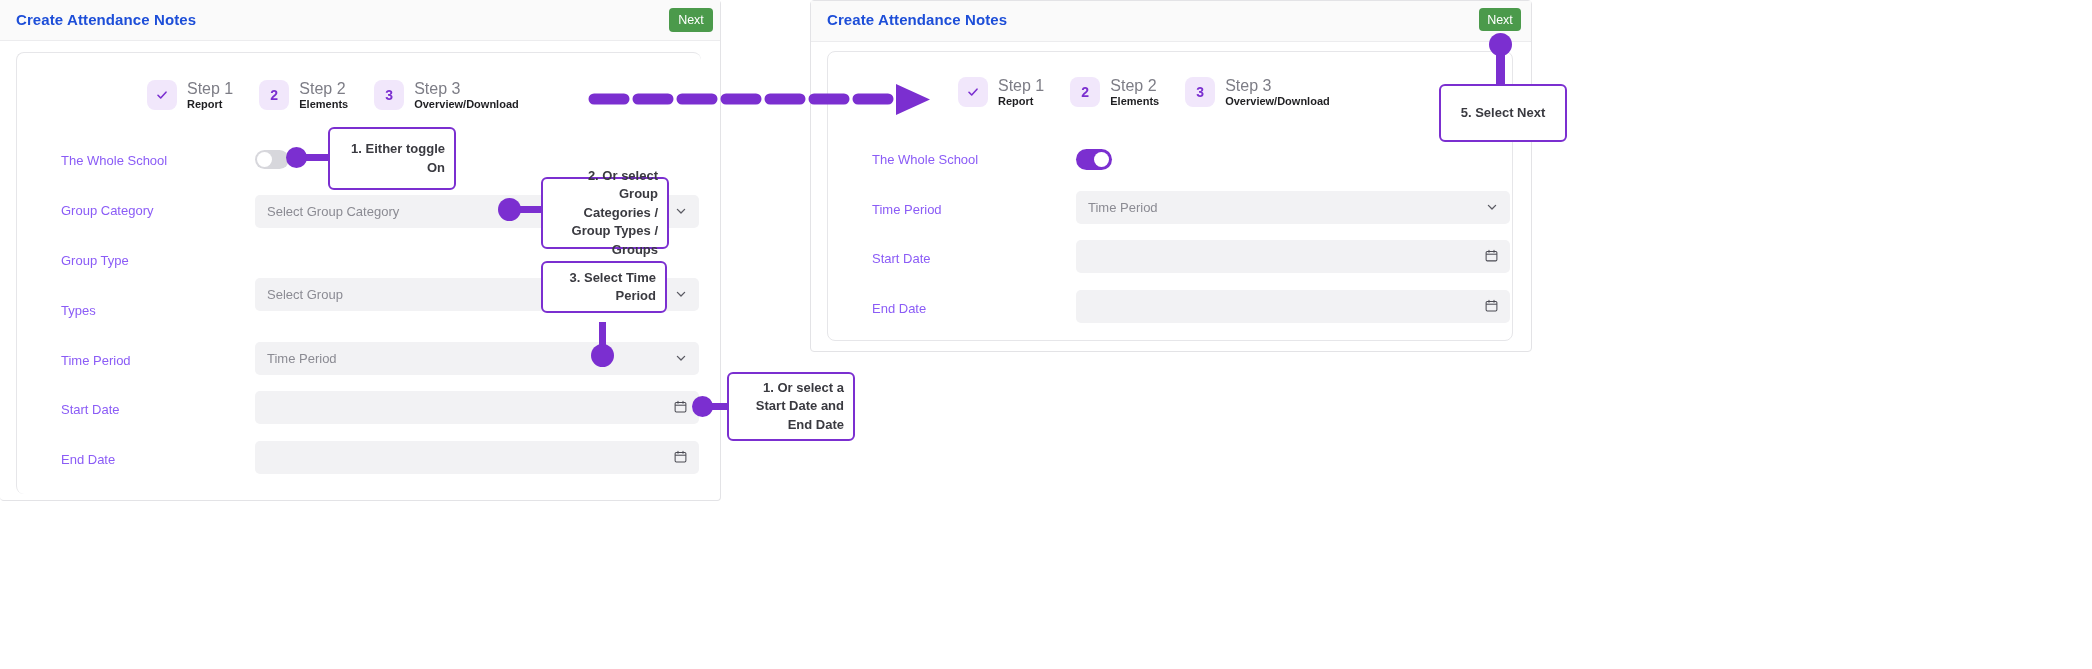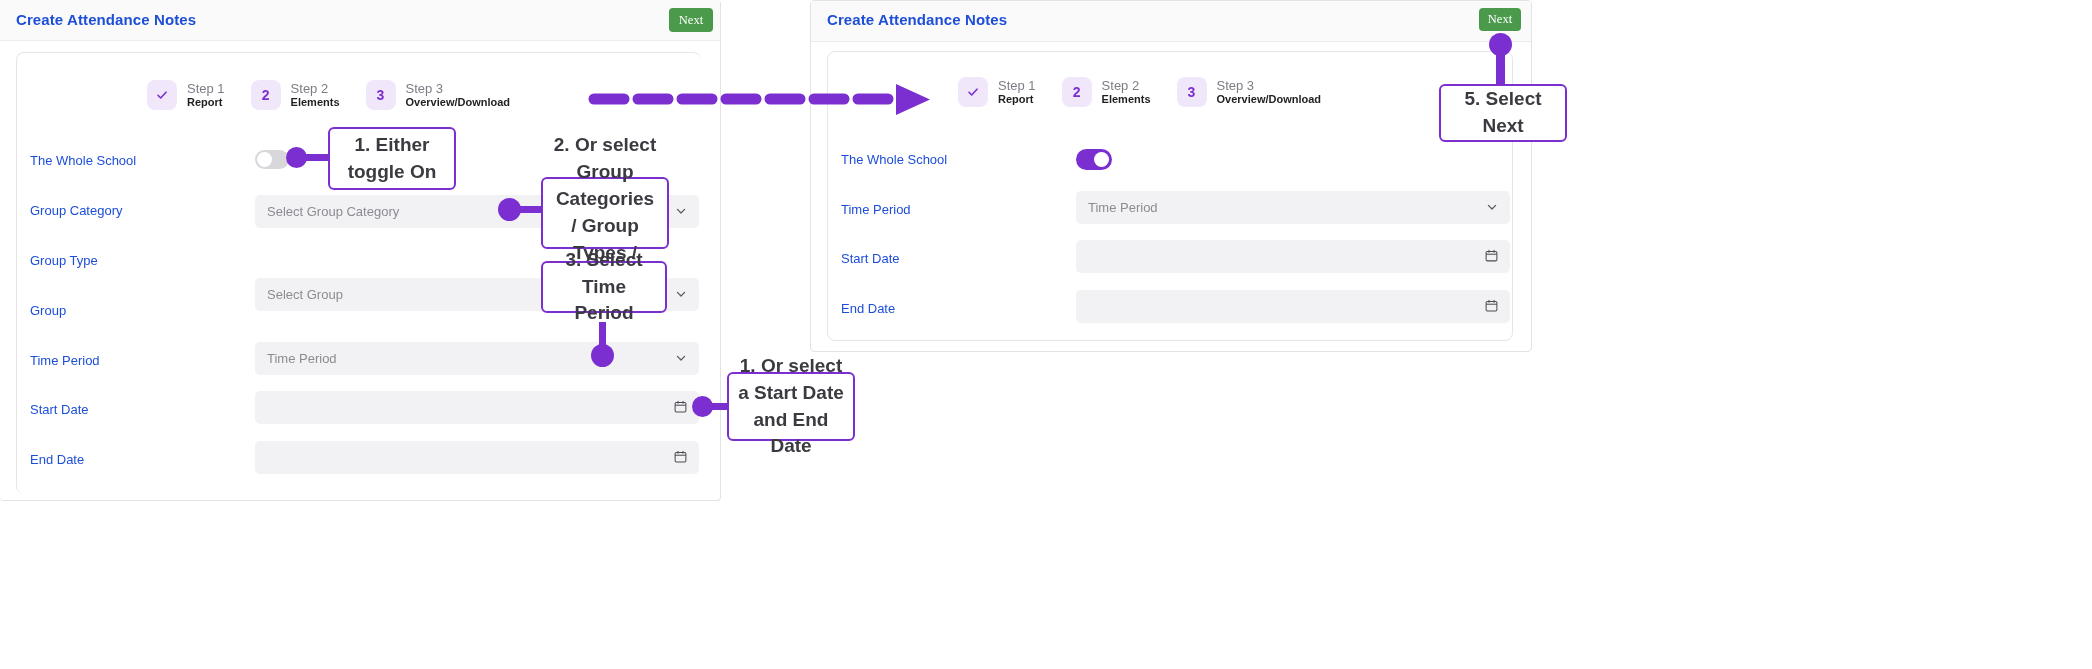--- a/index.html
+++ b/index.html
@@ -7,45 +7,45 @@
     width:2092px;height:669px;
     background:#ffffff;
     font-family:"Liberation Sans", sans-serif;
     position:relative;
     overflow:hidden;
   }
   .panel{position:absolute;background:#ffffff;border:1px solid #e3e3e6;border-radius:4px;overflow:visible;}
   .panel-header{position:absolute;left:0;top:0;right:0;height:40px;background:#fafafa;border-bottom:1px solid #ececee;}
   .panel-title{position:absolute;font-weight:bold;color:#1d4ed8;letter-spacing:.1px;}
   .next-btn{position:absolute;background:#4b9a4b;color:#ffffff;border:none;border-radius:4px;
-            font-family:Liberation Serif, serif;font-weight:normal;cursor:pointer;
+            font-family:Liberation Sans, sans-serif;font-weight:normal;cursor:pointer;
             display:flex;align-items:center;justify-content:center;}
   .card{position:absolute;background:#ffffff;border:1px solid #e6e6e9;border-radius:8px;}
   .stepper{position:absolute;display:flex;align-items:center;}
   .step{display:flex;align-items:center;margin-right:26px;}
   .step-badge{width:30px;height:30px;border-radius:8px;background:#f1e7fb;color:#7b2fd0;
               display:flex;align-items:center;justify-content:center;font-size:14px;font-weight:bold;flex:none;}
   .step-badge svg{display:block;}
   .step-txt{margin-left:10px;line-height:1.12;}
-  .step-sub{font-size:13px;color:#7d7d86;}
+  .step-sub{font-size:16px;color:#7d7d86;}
   .step-main{font-size:11px;color:#1f1f22;font-weight:bold;white-space:nowrap;}
-  .flabel{font-size:13px;color:#1d4ed8;}
+  .flabel{font-size:13px;color:#8b5cf6;margin-left:31px;}
   .finput{position:absolute;background:#f2f2f4;border-radius:5px;display:flex;align-items:center;}
   .fph{font-size:13px;color:#8b8b93;padding-left:12px;}
   .chev{position:absolute;right:12px;top:50%;transform:translateY(-50%);}
   .cal{position:absolute;right:12px;top:50%;transform:translateY(-50%);}
   .toggle{position:absolute;width:34px;height:19px;border-radius:11px;}
   .toggle.off{background:#d7d7dc;}
   .toggle.on{background:#7b2fd0;}
   .knob{position:absolute;top:2px;width:15px;height:15px;border-radius:50%;background:#ffffff;}
   .toggle.off .knob{left:2px;}
   .toggle.on .knob{right:2px;}
   .callout{position:absolute;background:#ffffff;border:2px solid #7b2fd0;border-radius:6px;
-           display:flex;align-items:center;justify-content:center;text-align:center;
-           font-size:19px;font-weight:bold;color:#3a3a40;line-height:1.42;padding:6px 9px;
+           display:flex;align-items:center;justify-content:center;text-align:right;
+           font-size:13px;font-weight:bold;color:#3a3a40;line-height:1.42;padding:6px 9px;
            box-sizing:border-box;z-index:40;}
   .dot{position:absolute;background:#7b2fd0;border-radius:50%;z-index:41;}
   .stem{position:absolute;background:#7b2fd0;z-index:39;}
   .dash-arrow{position:absolute;z-index:30;}
 </style>
 </head>
 <body>
 
 <div class="panel" style="left:0px;top:0px;width:720px;height:500px;border-left:none;border-top:none;">
 
@@ -95,21 +95,21 @@
       <span class="fph">Select Group Category</span>
       <span class="chev">
         <svg width="12" height="12" viewBox="0 0 12 12" fill="none">
           <path d="M2.4 4.4 L6 8 L9.6 4.4" stroke="#5a5a62" stroke-width="1.3" stroke-linecap="round" stroke-linejoin="round"></path>
         </svg>
       </span>
     </div>
 
     <div class="flabel" style="position:absolute;left:13px;top:200px;">Group Type</div>
 
-    <div class="flabel" style="position:absolute;left:13px;top:250px;">Group</div>
+    <div class="flabel" style="position:absolute;left:13px;top:250px;">Types</div>
     <div class="finput" style="left:238px;top:225px;width:444px;height:33px;">
       <span class="fph">Select Group</span>
       <span class="chev">
         <svg width="12" height="12" viewBox="0 0 12 12" fill="none">
           <path d="M2.4 4.4 L6 8 L9.6 4.4" stroke="#5a5a62" stroke-width="1.3" stroke-linecap="round" stroke-linejoin="round"></path>
         </svg>
       </span>
     </div>
 
     <div class="flabel" style="position:absolute;left:13px;top:300px;">Time Period</div>

